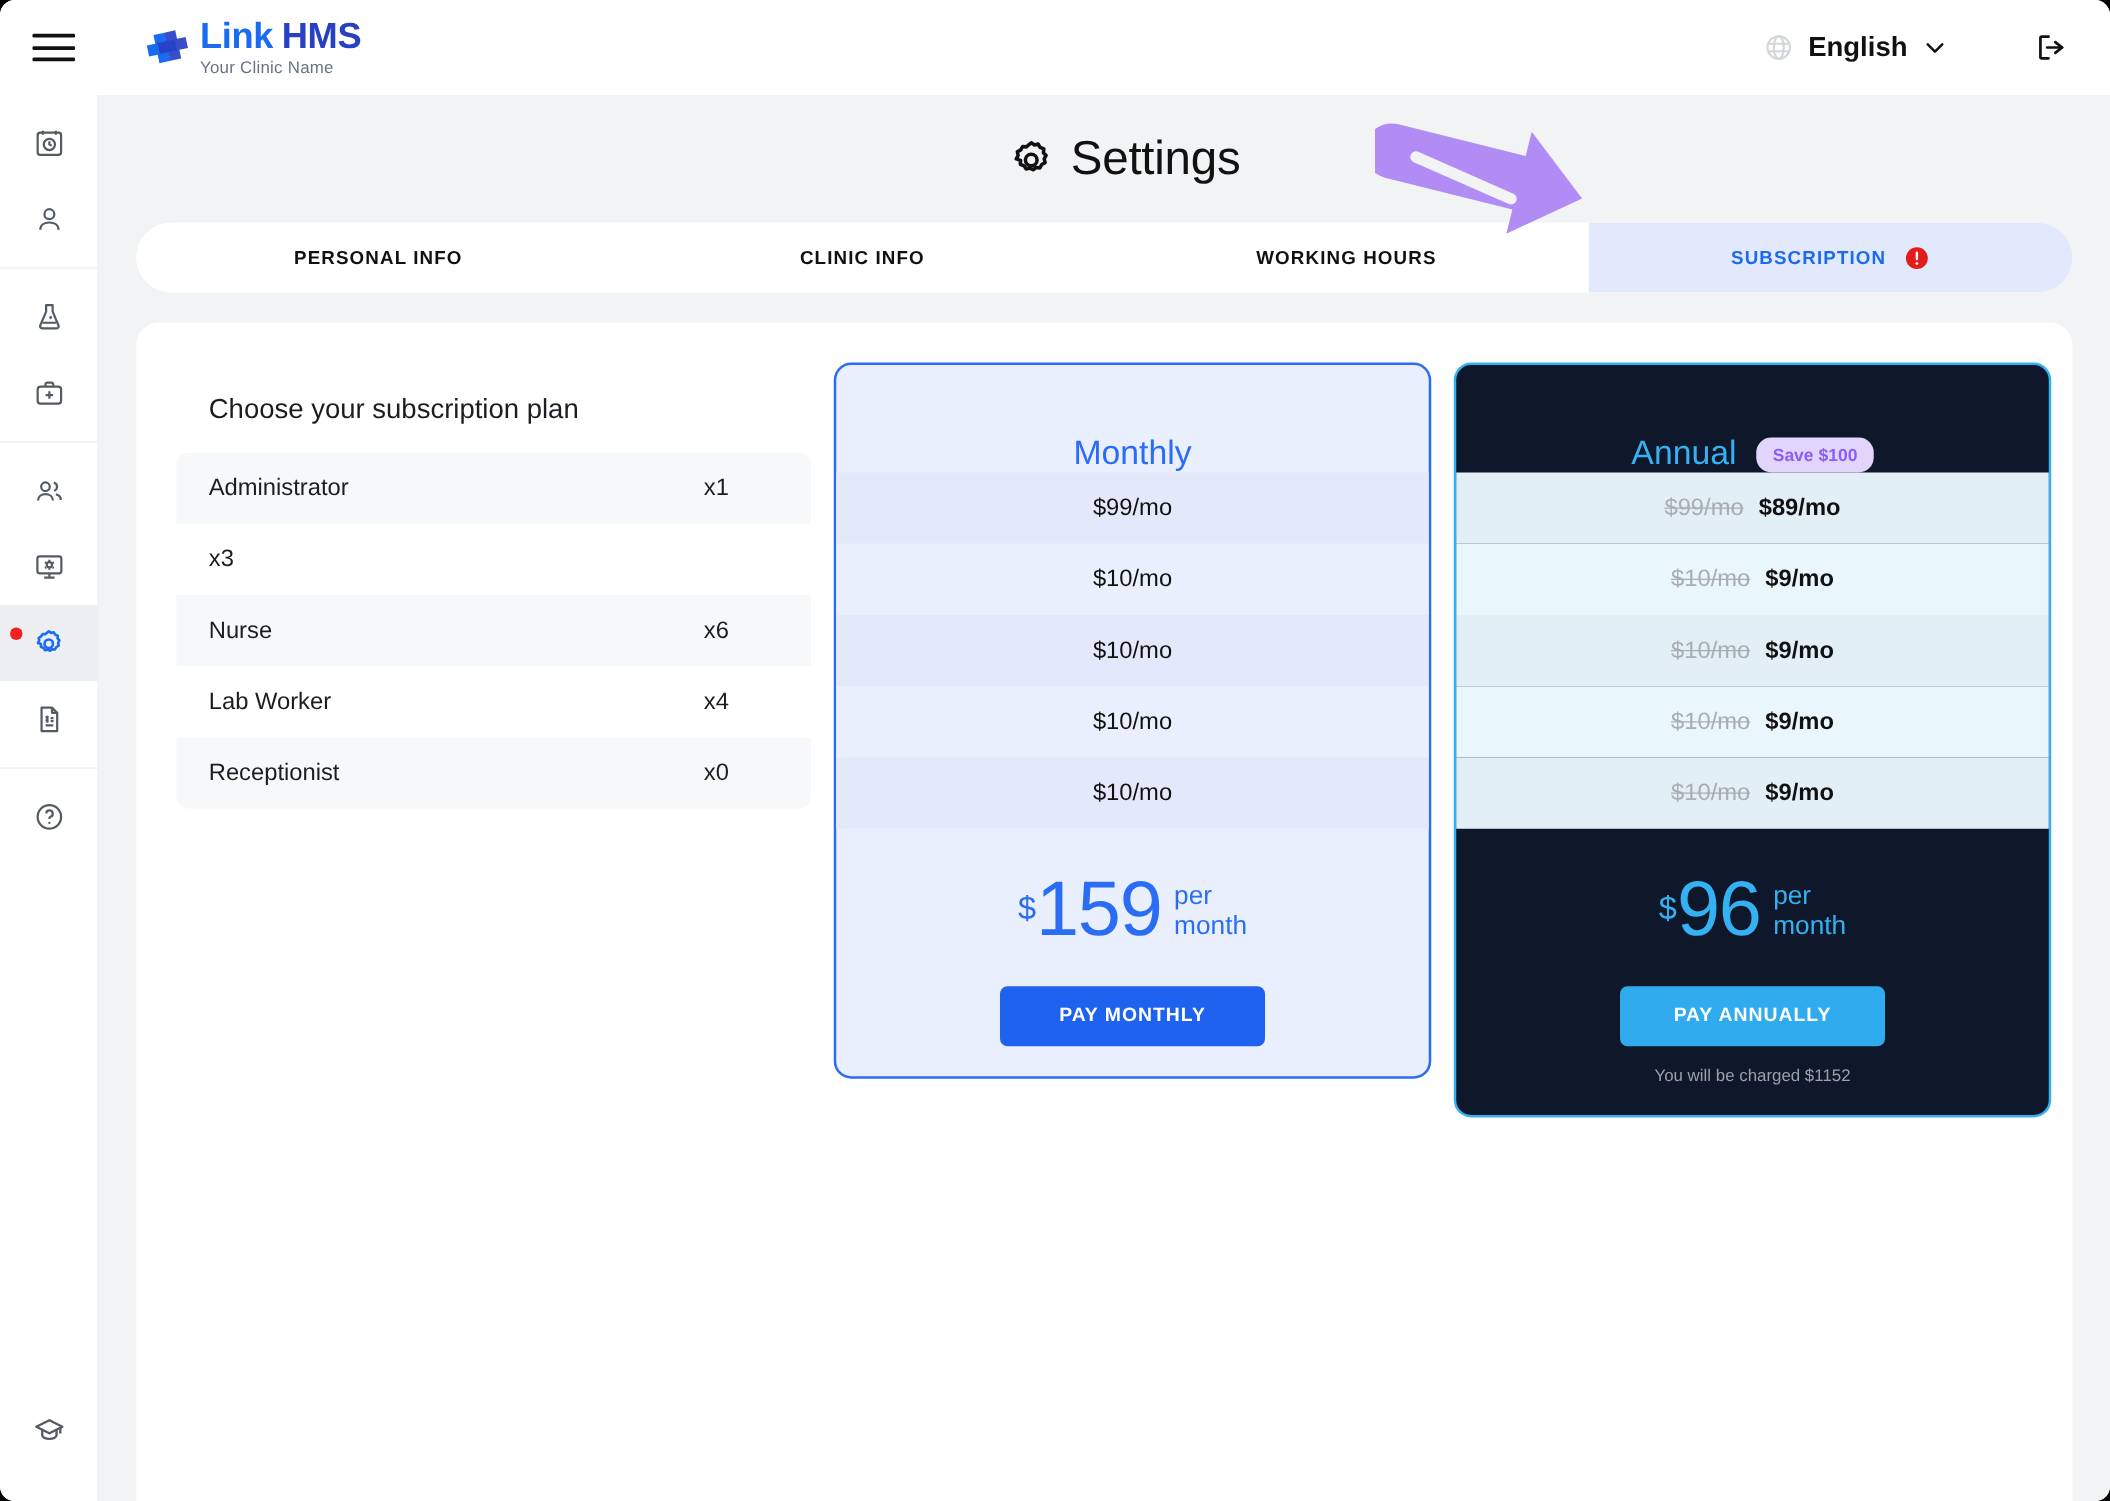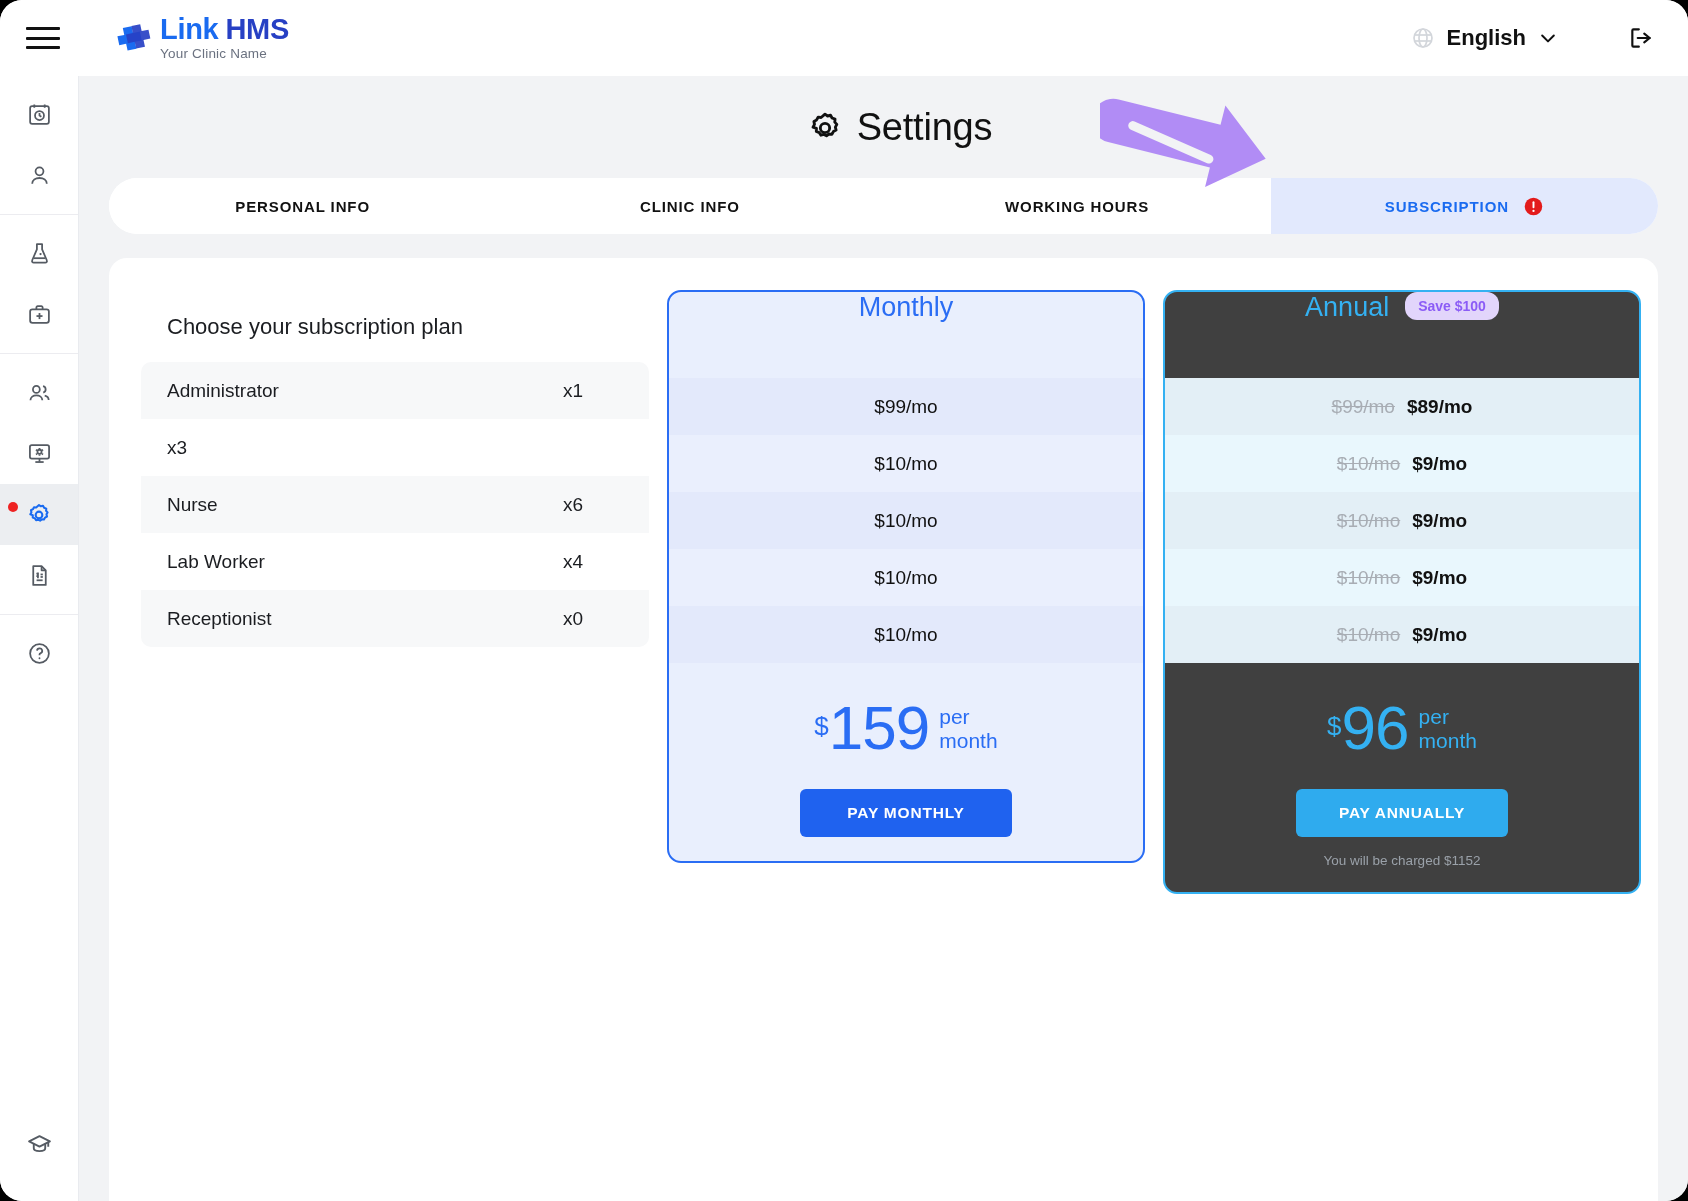--- a/index.html
+++ b/index.html
@@ -5,21 +5,21 @@
   * { box-sizing: border-box; margin: 0; padding: 0; }
   html, body {
     width: 1688px; height: 1201px;
     background: #000;
     font-family: "Liberation Sans", sans-serif;
     overflow: hidden;
   }
   #app {
     position: absolute; inset: 0;
     background: #ffffff;
-    border-radius: 22px;
+    border-radius: 12px;
     overflow: hidden;
   }
 
   
   #topbar {
     position: absolute; top: 0; left: 0; right: 0; height: 76px;
     background: #ffffff;
     display: flex; align-items: center;
     z-index: 5;
   }
@@ -110,23 +110,23 @@
   
   #plan-area { position:relative; display:flex; align-items:flex-start; }
   #plan-left { width: 508px; flex:none; padding-top: 8px; }
   #choose-title { font-size:22px; color:#1b1d21; padding: 16px 0 0 26px; }
 
   .plan-col {
     flex: none; width: 478px; position:relative; border-radius: 14px;
     margin-left: 18px;
   }
   .plan-col.monthly { border: 2px solid #2a6df4; background:#e9effd; }
-  .plan-col.annual  { border: 2px solid #34b1f2; background:#404040; }
+  .plan-col.annual  { border: 2px solid #34b1f2; background:#0f172a; }
   .plan-head {
-    height: 86px; display:flex; align-items:flex-start; justify-content:center; gap:16px;
+    height: 86px; display:flex; align-items:flex-end; justify-content:center; gap:16px;
   }
   .plan-head .pname { font-size:27px; }
   .plan-col.monthly .pname { color:#2a6df4; }
   .plan-col.annual  .pname { color:#34b1f2; }
   .save-badge {
     background:#e2d5fb; color:#8b5cf6; font-size:14px; font-weight:700;
     border-radius:12px; padding:6px 13px;
   }
 
   .prow {

